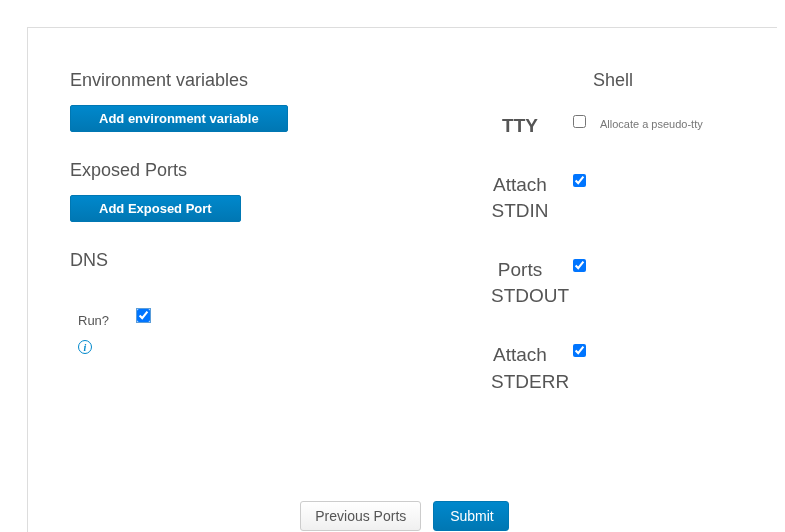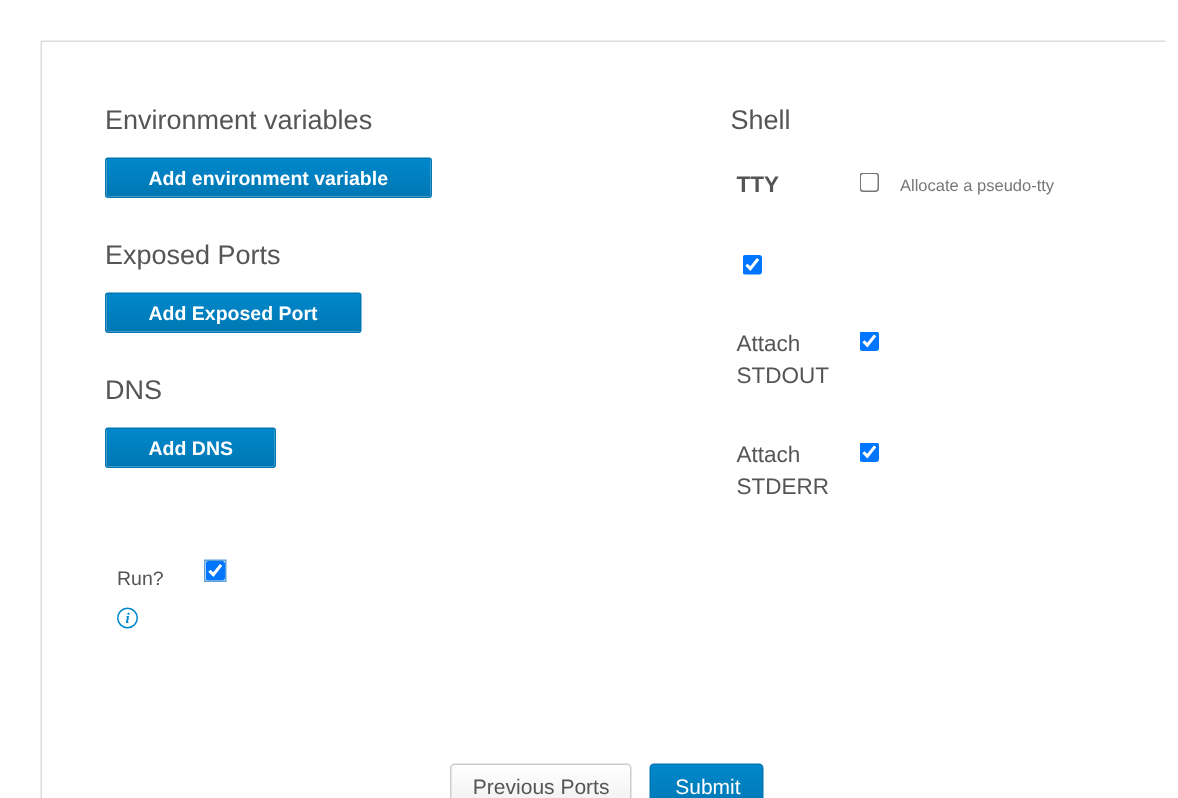--- a/index.html
+++ b/index.html
@@ -33,20 +33,21 @@
     }
     .section-heading {
       font-size: 18px;
       font-weight: 400;
       color: #555;
       margin-bottom: 10px;
       margin-top: 4px;
     }
     .section-heading.right {
       margin-bottom: 18px;
+      text-align: center;
     }
     .add-btn {
       background: #0088cc;
       background: linear-gradient(#08c, #0077b3);
       color: #fff;
       border: 1px solid #0077b3;
       padding: 5px 28px;
       font-size: 13px;
       font-weight: bold;
       cursor: pointer;
@@ -54,23 +55,23 @@
       margin-bottom: 24px;
       display: inline-block;
     }
     .shell-row {
       display: flex;
       align-items: flex-start;
       margin-bottom: 24px;
     }
     .shell-label {
       width: 70px;
-      text-align: left;
+      text-align: center;
       padding-right: 12px;
-      font-size: 15px;
+      font-size: 19px;
       color: #555;
       line-height: 1.4;
     }
     .shell-label.bold {
       font-weight: bold;
     }
     .shell-control {
       display: flex;
       align-items: flex-start;
       gap: 6px;
@@ -152,21 +153,20 @@
 <div class="panel">
   <div class="columns">
     <div class="left-col">
       <div class="section-heading">Environment variables</div>
       <button class="add-btn">Add environment variable</button>
 
       <div class="section-heading">Exposed Ports</div>
       <button class="add-btn">Add Exposed Port</button>
 
       <div class="section-heading">DNS</div>
-      <button class="add-btn">Add DNS</button>
 
       <div class="run-row">
         <div class="run-left">
           <span class="run-label">Run?</span>
           <span class="info-icon">i</span>
         </div>
         <input type="checkbox" class="run-checkbox" checked="" style="">
       </div>
     </div>
 
@@ -175,27 +175,28 @@
 
       <div class="shell-row">
         <div class="shell-label bold">TTY</div>
         <div class="shell-control">
           <input type="checkbox" style="">
           <span class="shell-desc">Allocate a pseudo-tty</span>
         </div>
       </div>
 
       <div class="shell-row">
+        <div class="shell-label">Attach STDIN</div>
         <div class="shell-control">
           <input type="checkbox" checked="" style="">
         </div>
       </div>
 
       <div class="shell-row">
-        <div class="shell-label">Attach STDOUT</div>
+        <div class="shell-label">Ports STDOUT</div>
         <div class="shell-control">
           <input type="checkbox" checked="" style="">
         </div>
       </div>
 
       <div class="shell-row">
         <div class="shell-label">Attach STDERR</div>
         <div class="shell-control">
           <input type="checkbox" checked="" style="">
         </div>

